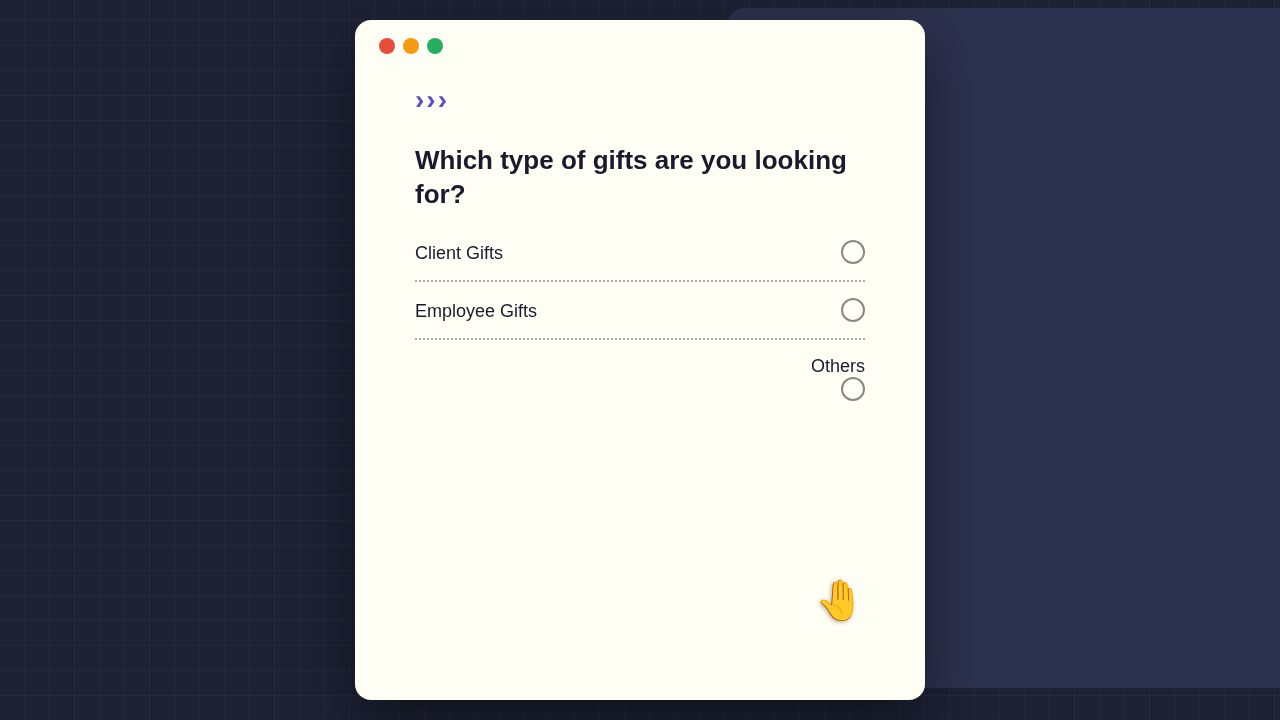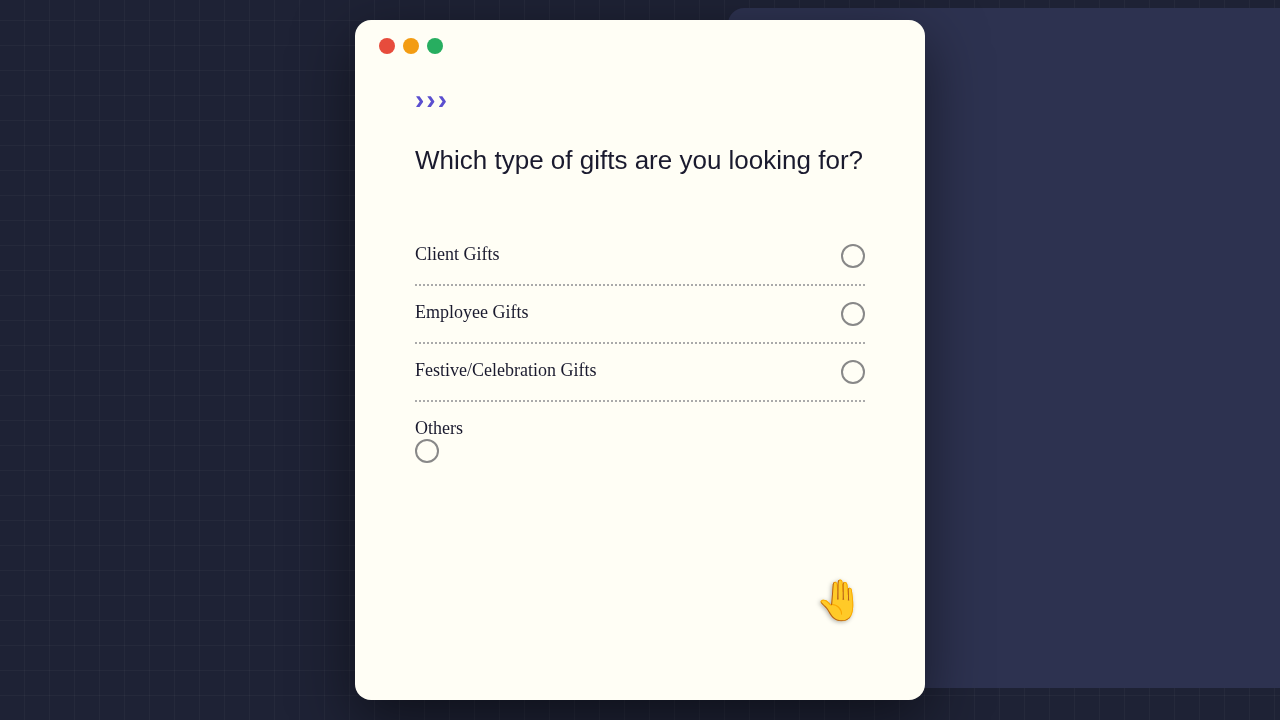--- a/index.html
+++ b/index.html
@@ -87,38 +87,37 @@
 
     .chevron {
       color: #5b4fcf;
       font-size: 28px;
       font-weight: 900;
       line-height: 1;
     }
 
     .question {
       font-size: 26px;
-      font-weight: 400;
+      font-weight: 700;
       color: #1a1a2e;
       line-height: 1.3;
-      margin-bottom: 50px;
+      margin-bottom: 12px;
     }
 
     .options-list {
       list-style: none;
     }
 
     .option-item {
       display: flex;
-      align-items: flex-start;
+      align-items: flex-end;
       justify-content: space-between;
       padding: 16px 0;
       border-bottom: 2px dotted #aaa;
       cursor: pointer;
-      font-family: Liberation Serif, serif;
     }
 
     .option-item:last-child {
       border-bottom: none;
       flex-direction: column;
     }
 
     .option-label {
       font-size: 18px;
       color: #1a1a2e;
@@ -172,24 +171,20 @@
     <ul class="options-list">
     <li class="option-item">
           <span class="option-label">Client Gifts</span>
           <div class="radio-circle"></div>
         </li>
         <li class="option-item">
           <span class="option-label">Employee Gifts</span>
           <div class="radio-circle"></div>
         </li>
         <li class="option-item">
-          <span class="option-label">Festive/Celebration Gifts</span>
-          <div class="radio-circle"></div>
-        </li>
-        <li class="option-item">
           <span class="option-label">Others</span>
           <div class="radio-circle"></div>
         </li>
       </ul>
 
   </div>
 
   <div class="cursor">✋</div>
 
 </div>

